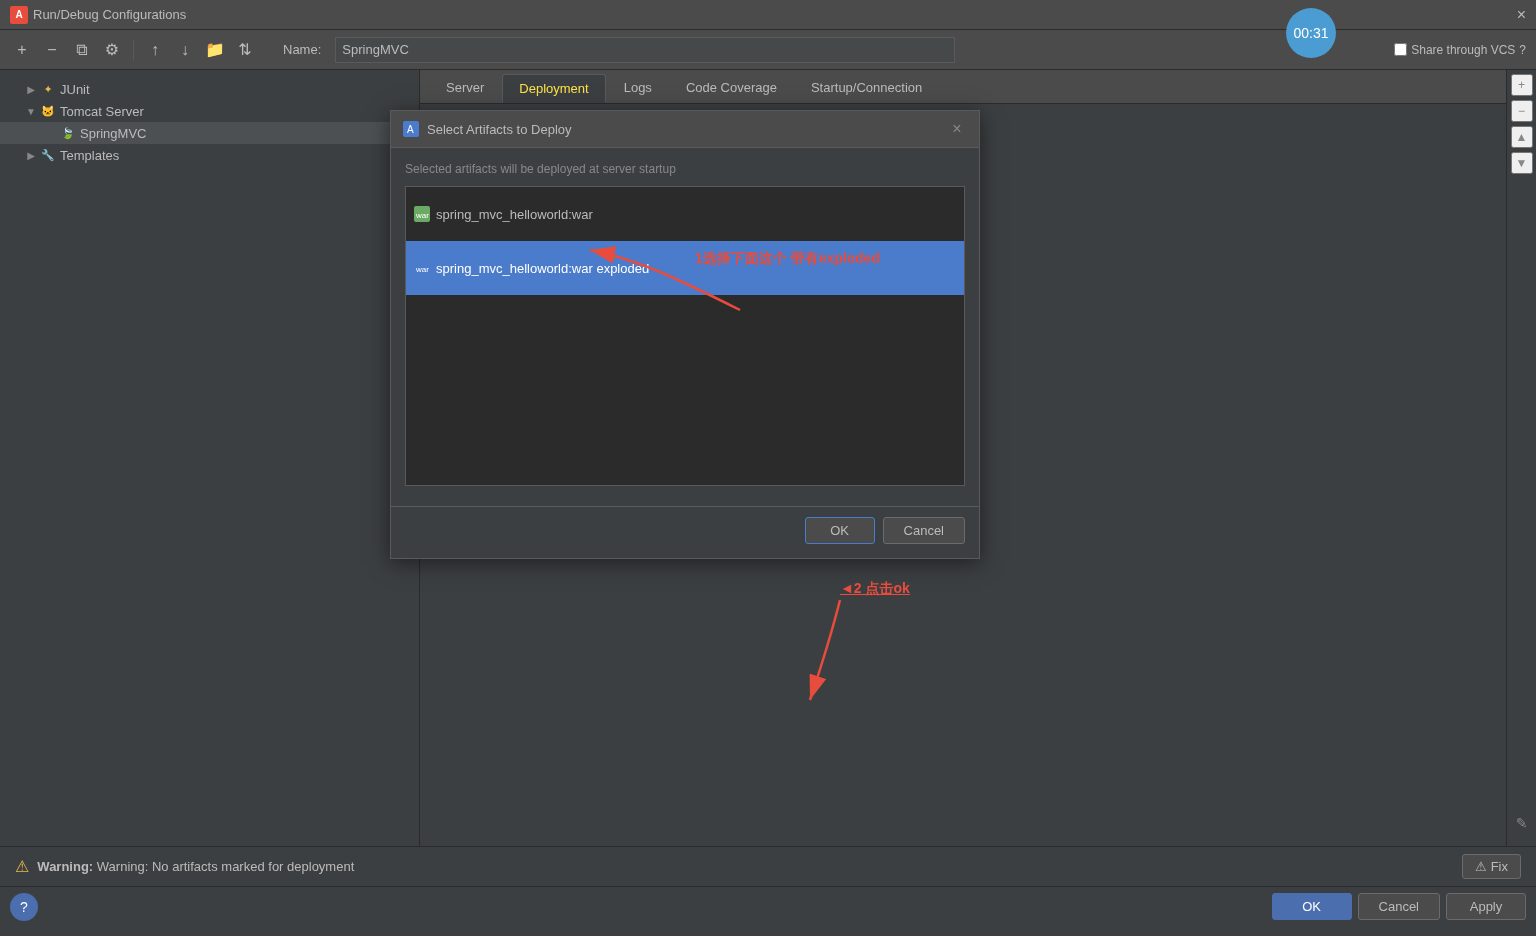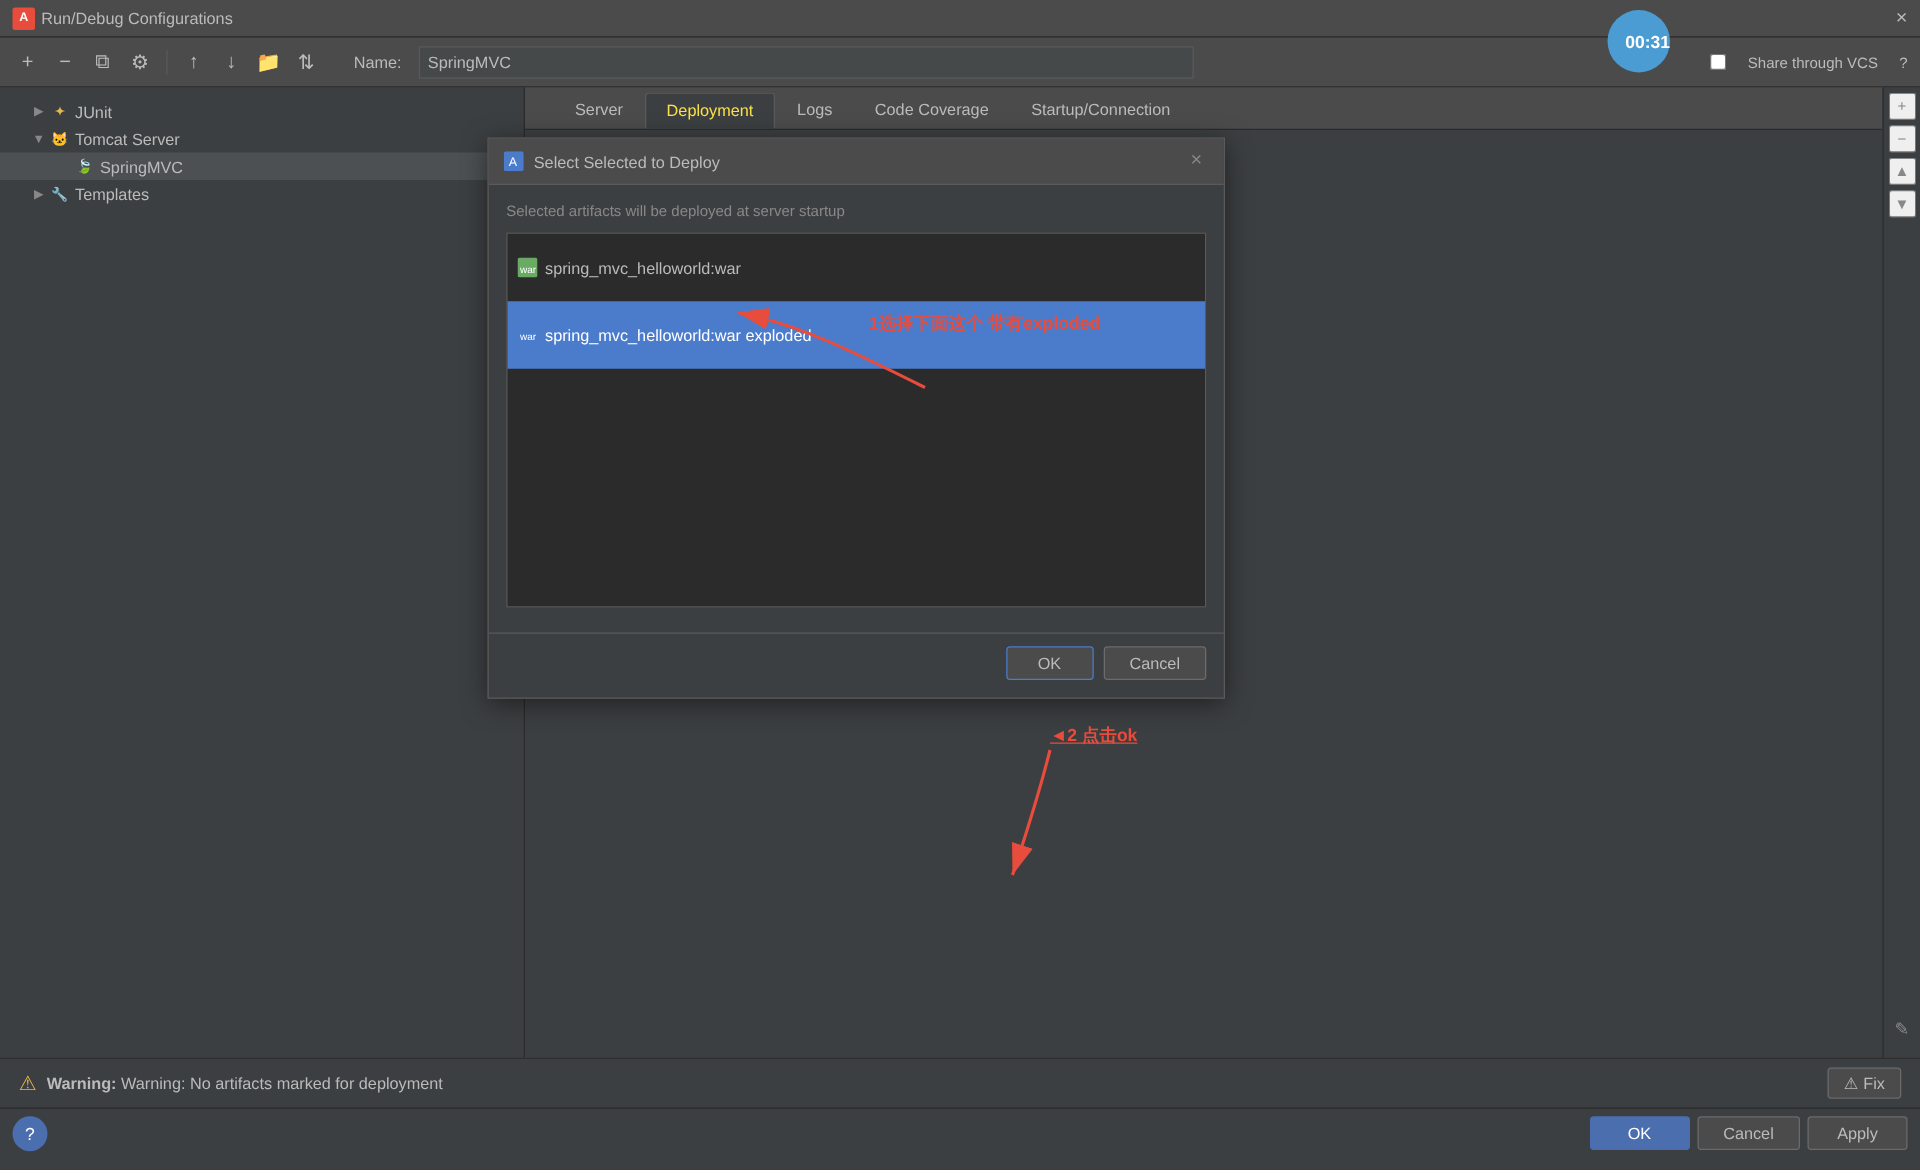--- a/index.html
+++ b/index.html
@@ -95,21 +95,21 @@
       border: 1px solid #5a5a5a;
       color: #bbbbbb;
       padding: 0 6px;
       font-size: 13px;
       outline: none;
     }
     .share-checkbox {
       margin-left: auto;
       display: flex;
       align-items: center;
-      gap: 17px;
+      gap: 4px;
       color: #bbbbbb;
       font-size: 12px;
     }
 
     
     .main-content {
       display: flex;
       height: calc(936px - 30px - 40px - 60px - 30px);
     }
 
@@ -158,21 +158,21 @@
     .tabs-area {
       flex: 1;
       display: flex;
       flex-direction: column;
       background: #3c3f41;
     }
     .tabs-bar {
       display: flex;
       background: #4b4b4b;
       border-bottom: 1px solid #2b2b2b;
-      padding: 0 24px;
+      padding: 0 10px;
       gap: 2px;
       padding-top: 4px;
     }
     .tab {
       padding: 6px 16px;
       color: #bbbbbb;
       cursor: pointer;
       font-size: 13px;
       border-radius: 3px 3px 0 0;
     }
@@ -294,24 +294,24 @@
     .timer-badge {
       position: absolute;
       top: 8px;
       right: 200px;
       width: 50px;
       height: 50px;
       border-radius: 50%;
       background: #4b9cd3;
       display: flex;
       align-items: center;
-      justify-content: flex-end;
+      justify-content: center;
       color: white;
       font-size: 14px;
-      font-weight: bold;
+      font-weight: normal;
       z-index: 10;
     }
 
     
     .dialog {
       position: absolute;
       top: 110px;
       left: 390px;
       width: 590px;
       background: #3c3f41;
@@ -529,21 +529,21 @@
     <button class="action-btn">Cancel</button>
     <button class="action-btn">Apply</button>
   </div>
 
   <div class="dialog">
     <div class="dialog-title-bar">
       <svg class="dialog-title-icon" viewBox="0 0 16 16">
         <rect width="16" height="16" rx="2" fill="#4b7ccc"></rect>
         <text x="4" y="12" font-size="10" fill="white">A</text>
       </svg>
-      <span class="dialog-title-text">Select Selected to Deploy</span>
+      <span class="dialog-title-text">Select Artifacts to Deploy</span>
       <button class="dialog-close-btn">×</button>
     </div>
     <div class="dialog-body">
       <div class="dialog-desc">Selected artifacts will be deployed at server startup</div>
       <div class="artifact-list">
         <div class="artifact-item">
           <span class="artifact-icon">
             <svg width="16" height="16" viewBox="0 0 16 16">
               <rect width="16" height="16" rx="2" fill="#6aaa64"></rect>
               <text x="2" y="12" font-size="8" fill="white">war</text>

